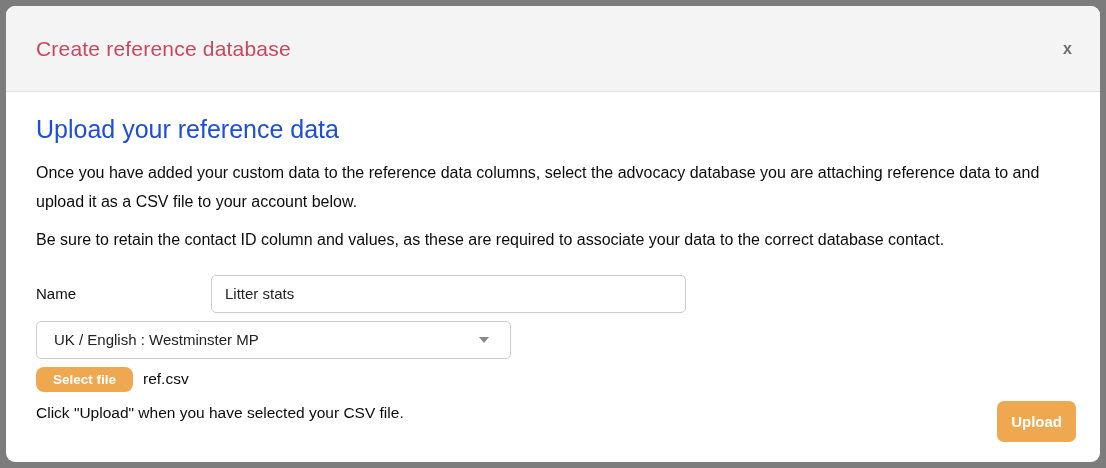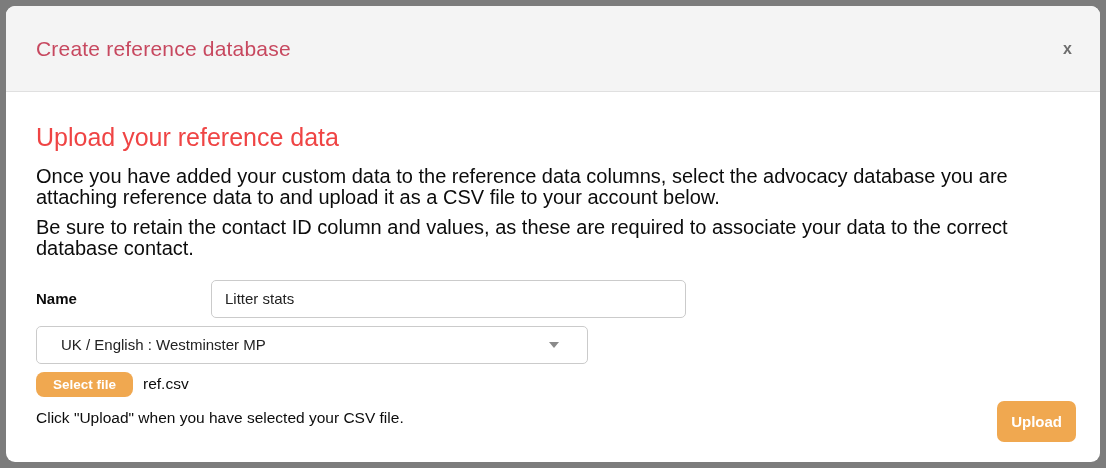--- a/index.html
+++ b/index.html
@@ -49,68 +49,67 @@
     cursor: pointer;
     line-height: 1;
     padding: 4px;
   }
   .modal-body {
     flex: 1 1 auto;
     padding: 24px 30px 0 30px;
     position: relative;
   }
   .section-heading {
-    color: #ef4444;
+    color: #1d4ed8;
     font-size: 25px;
     font-weight: 400;
     line-height: 1.1;
-    margin-top: 8px;
   }
   .para {
-    font-size: 20px;
-    line-height: 21px;
+    font-size: 16px;
+    line-height: 29px;
     margin-top: 14px;
     color: #0c0c0c;
   }
   .para + .para { margin-top: 9px; }
   .form-area { margin-top: 21px; }
   .form-row {
     display: flex;
     align-items: center;
     margin-bottom: 8px;
   }
   .form-label {
     width: 175px;
     font-size: 15px;
-    font-weight: 700;
+    font-weight: 400;
     color: #0c0c0c;
     flex: 0 0 auto;
   }
   .text-input {
     width: 475px;
     height: 38px;
     border: 1px solid #cbcbcb;
     border-radius: 5px;
     font-family: "Liberation Sans", sans-serif;
     font-size: 15px;
     color: #222;
     padding: 3px 13px;
     outline: none;
     background: #fff;
   }
   .select-box {
-    width: 552px;
+    width: 475px;
     height: 38px;
     border: 1px solid #cbcbcb;
     border-radius: 5px;
     background: #fff;
     display: flex;
     align-items: center;
     justify-content: space-between;
-    padding: 0 24px;
+    padding: 0 17px;
     font-size: 15px;
     color: #222;
     cursor: pointer;
   }
   .chevron-down {
     width: 0; height: 0;
     border-left: 5px solid transparent;
     border-right: 5px solid transparent;
     border-top: 6px solid #8a8a8a;
     margin-right: 4px;

